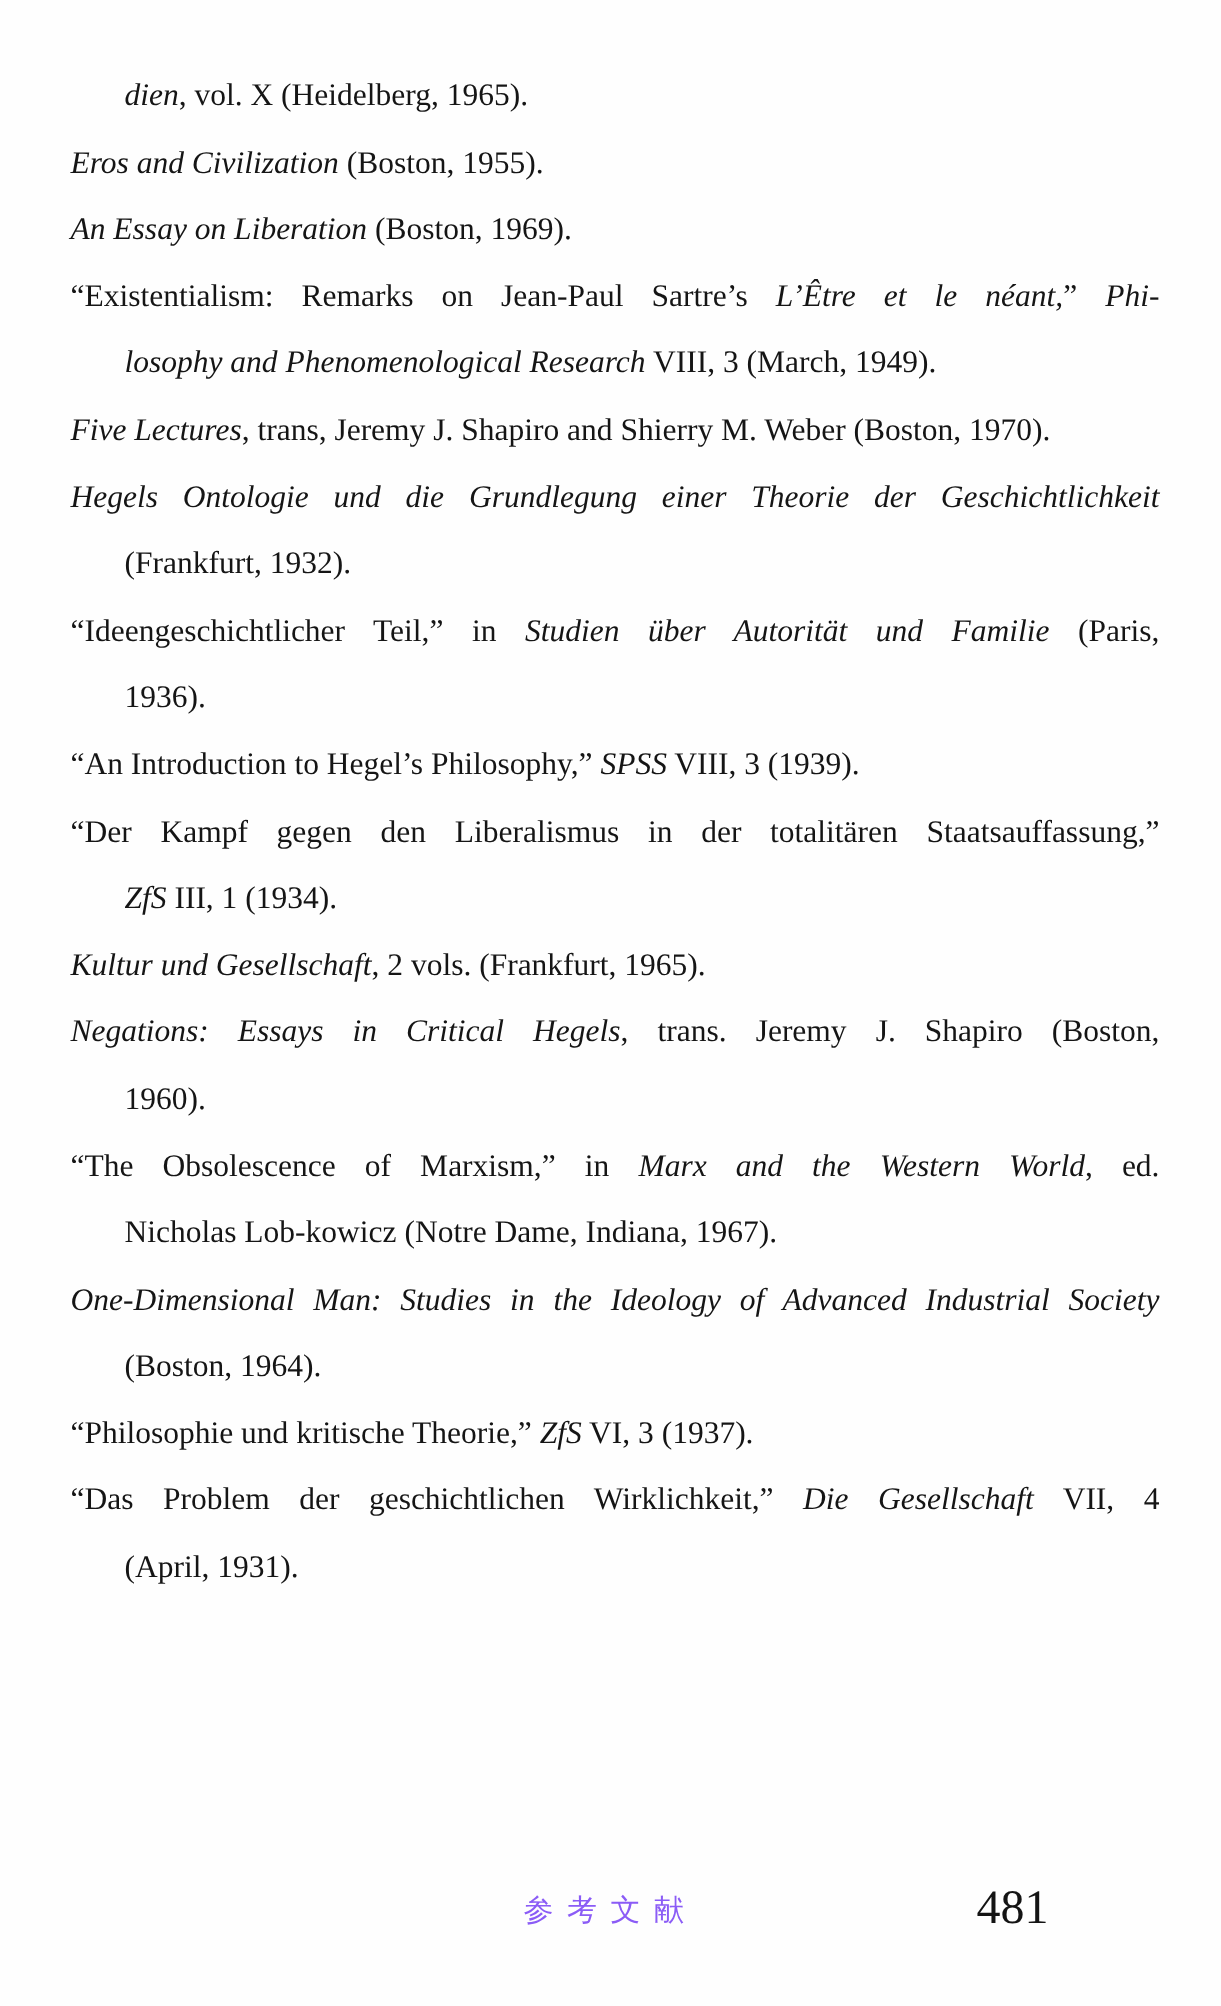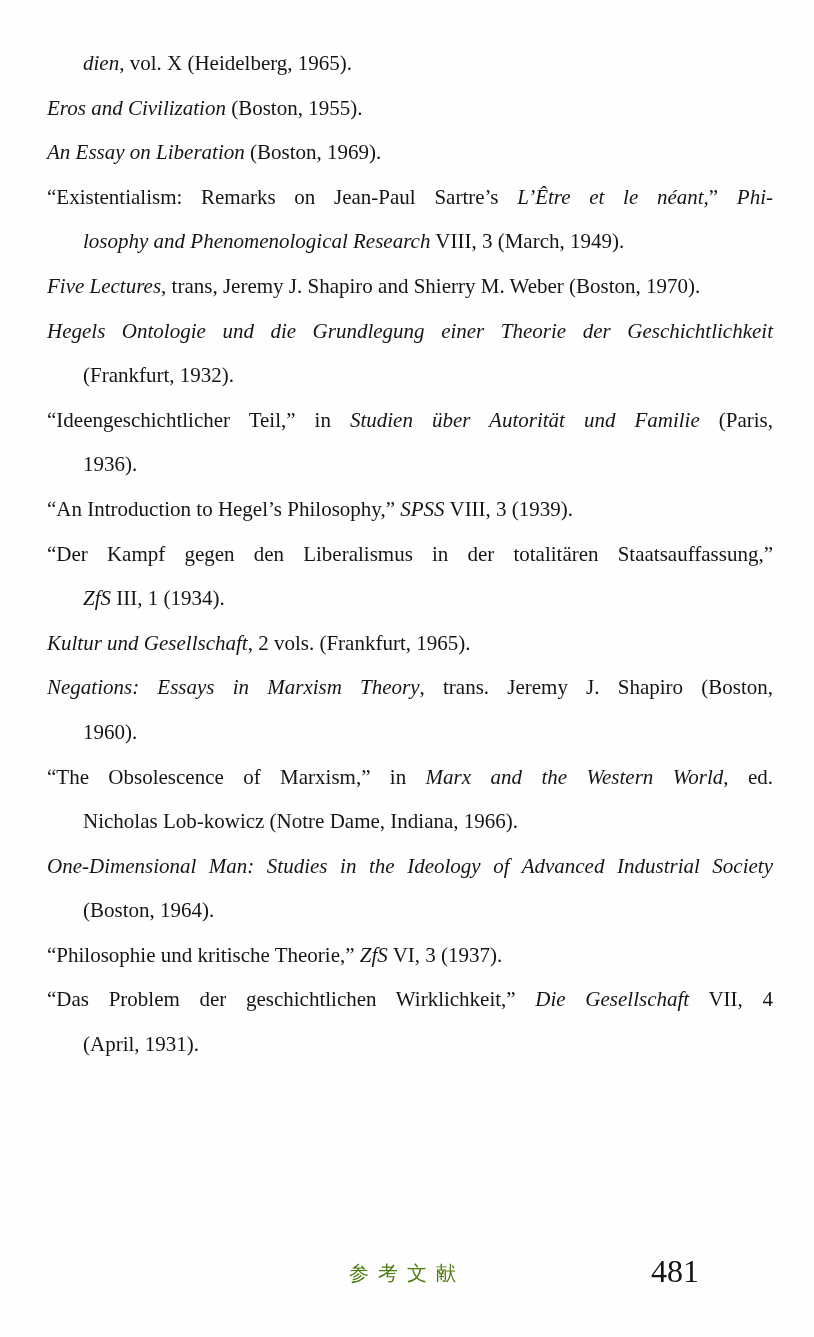--- a/index.html
+++ b/index.html
@@ -40,21 +40,21 @@
   }
   .line i { font-style: italic; }
   .footer-title {
     position: absolute;
     top: 1260px;
     left: 0;
     width: 814px;
     text-align: center;
     font-size: 20px;
     letter-spacing: 9px;
-    color: #4d7c0f;
+    color: #8b5cf6;
     font-family: "Liberation Serif", "DejaVu Serif", serif;
   }
   .page-num {
     position: absolute;
     top: 1253px;
     left: 651px;
     font-size: 32px;
     color: #141414;
     font-family: "Liberation Serif", "DejaVu Serif", serif;
   }
@@ -93,26 +93,26 @@
         <div class="line"><span>“An Introduction to Hegel’s Philosophy,” </span><i>SPSS</i><span> VIII, 3 (1939).</span></div>
       </div>
       <div class="bib-entry">
         <div class="line full"><span>“Der Kampf gegen den Liberalismus in der totalitären Staatsauffassung,”</span></div>
         <div class="line cont"><i>ZfS</i><span> III, 1 (1934).</span></div>
       </div>
       <div class="bib-entry">
         <div class="line"><i>Kultur und Gesellschaft</i><span>, 2 vols. (Frankfurt, 1965).</span></div>
       </div>
       <div class="bib-entry">
-        <div class="line full"><i>Negations: Essays in Marxism Theory</i><span>, trans. Jeremy J. Shapiro (Boston,</span></div>
+        <div class="line full"><i>Negations: Essays in Critical Hegels</i><span>, trans. Jeremy J. Shapiro (Boston,</span></div>
         <div class="line cont"><span>1960).</span></div>
       </div>
       <div class="bib-entry">
         <div class="line full"><span>“The Obsolescence of Marxism,” in </span><i>Marx and the Western World</i><span>, ed.</span></div>
-        <div class="line cont"><span>Nicholas Lob-kowicz (Notre Dame, Indiana, 1966).</span></div>
+        <div class="line cont"><span>Nicholas Lob-kowicz (Notre Dame, Indiana, 1967).</span></div>
       </div>
       <div class="bib-entry">
         <div class="line full"><i>One-Dimensional Man: Studies in the Ideology of Advanced Industrial Society</i></div>
         <div class="line cont"><span>(Boston, 1964).</span></div>
       </div>
       <div class="bib-entry">
         <div class="line"><span>“Philosophie und kritische Theorie,” </span><i>ZfS</i><span> VI, 3 (1937).</span></div>
       </div>
       <div class="bib-entry">
         <div class="line full"><span>“Das Problem der geschichtlichen Wirklichkeit,” </span><i>Die Gesellschaft</i><span> VII, 4</span></div>

